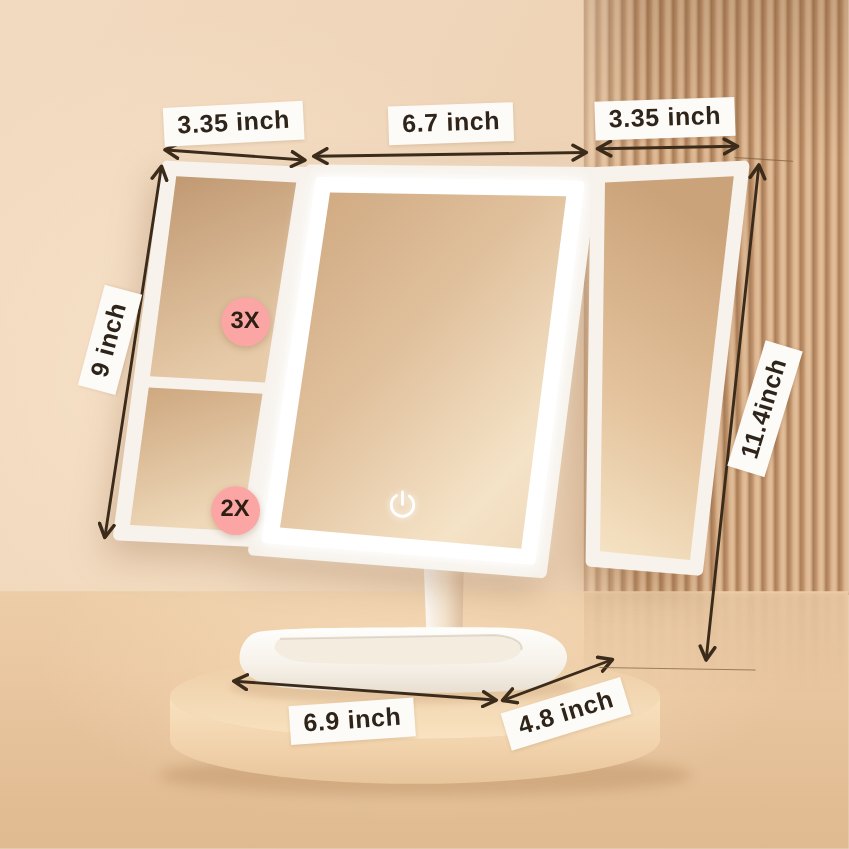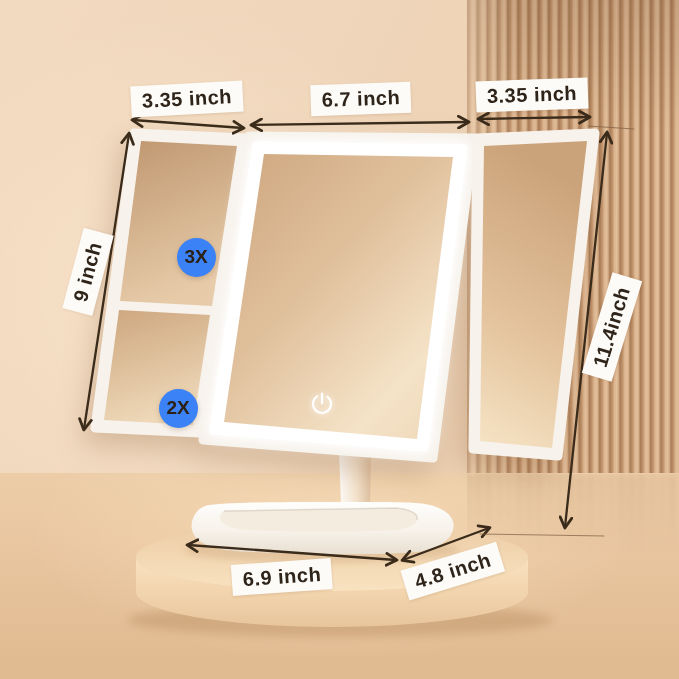--- a/index.html
+++ b/index.html
@@ -24,21 +24,21 @@
         rgba(148,103,68,.40) 0 2.6px, rgba(214,174,132,.22) 2.6px 10.2px);
     filter:blur(3px);
     -webkit-mask-image:linear-gradient(to bottom,rgba(0,0,0,.75),transparent);
     mask-image:linear-gradient(to bottom,rgba(0,0,0,.75),transparent);}
   svg.scene{position:absolute;inset:0;}
   .lbl{position:absolute;transform:translate(-50%,-50%) rotate(var(--r,0deg));
     background:#fdfbf7;color:#2e241a;font-weight:700;font-size:20px;line-height:1.25;
     padding:3px 11px;white-space:nowrap;letter-spacing:.5px;
     box-shadow:0 1px 3px rgba(125,85,45,.18);}
   .badge{position:absolute;width:39px;height:39px;margin-left:-19.5px;margin-top:-19.5px;
-    border-radius:50%;background:#3b82f6;color:#2b2013;font-weight:700;font-size:19px;
+    border-radius:50%;background:#fca5a5;color:#2b2013;font-weight:700;font-size:19px;
     display:flex;align-items:center;justify-content:center;
     box-shadow:0 2px 5px rgba(120,80,40,.25);}
 </style>
 </head>
 <body>
 
 <div class="stage">
 
   <div class="wall"></div>
   <div class="slats"></div>
@@ -154,15 +154,15 @@
 
   <div class="lbl" style="left:187px;top:99px;--r:-3deg">3.35 inch</div>
   <div class="lbl" style="left:361px;top:99px;--r:-2deg">6.7 inch</div>
   <div class="lbl" style="left:532px;top:95px;--r:-2deg">3.35 inch</div>
   <div class="lbl" style="left:88px;top:272px;--r:-75deg">9 inch</div>
   <div class="lbl" style="left:612px;top:327px;--r:-73deg">11.4inch</div>
   <div class="lbl" style="left:282px;top:577px;--r:-4deg">6.9 inch</div>
   <div class="lbl" style="left:453px;top:571px;--r:-17deg">4.8 inch</div>
 
   <div class="badge" style="left:196px;top:257px">3X</div>
-  <div class="badge" style="left:178px;top:408px">2X</div>
+  <div class="badge" style="left:188px;top:408px">2X</div>
 
 </div>
 
 </body></html>

